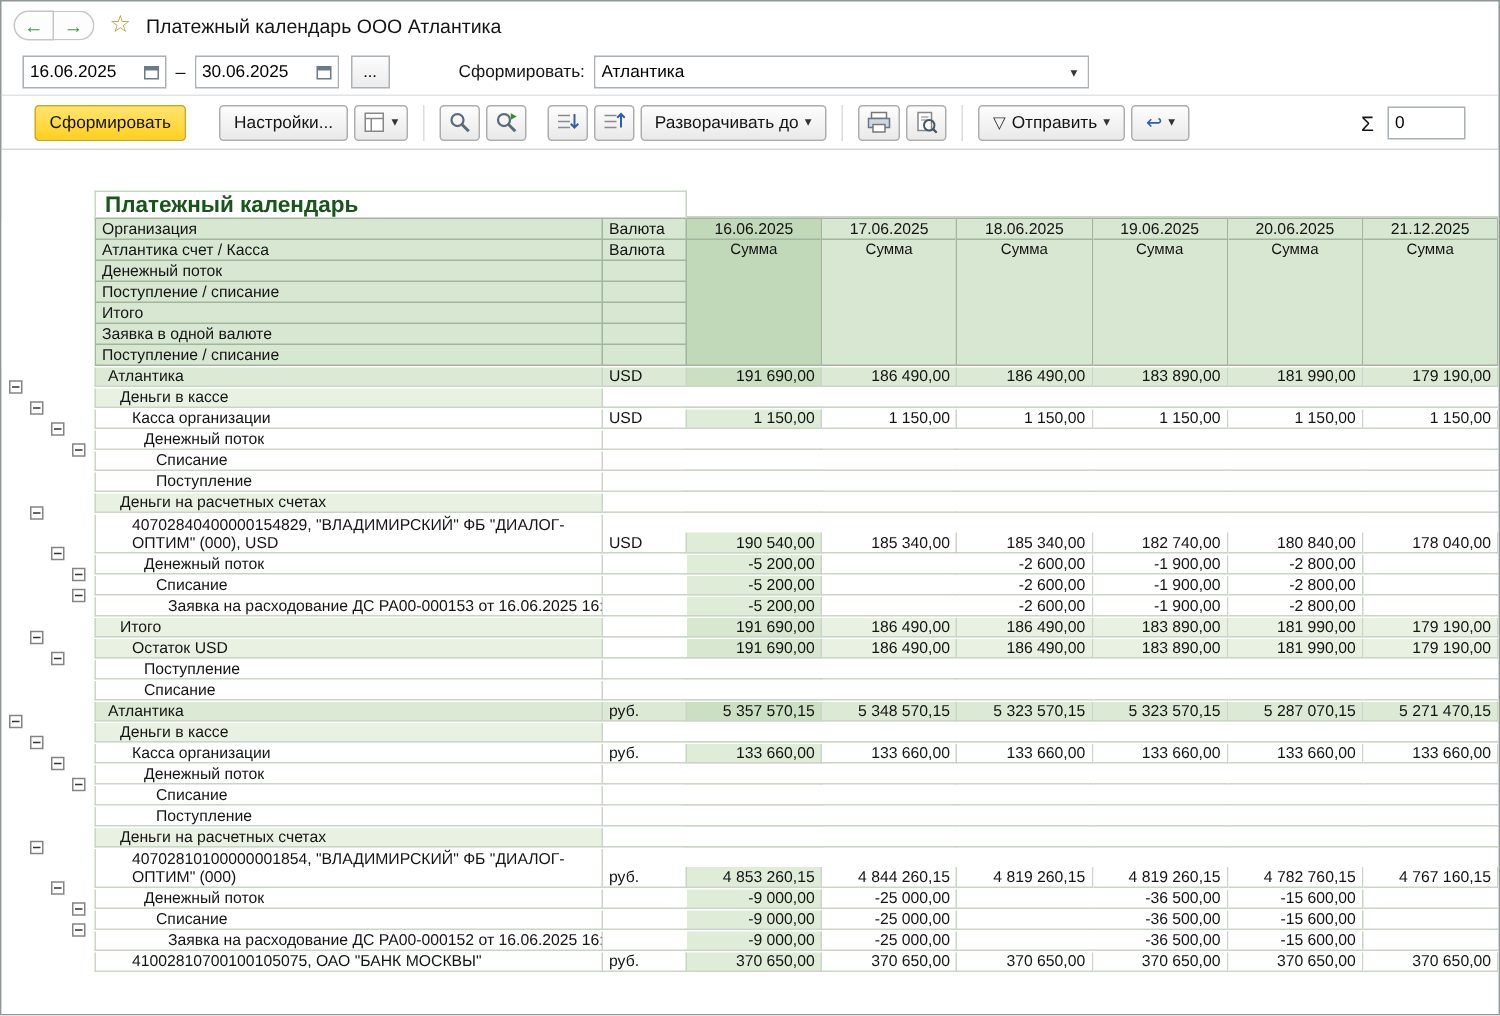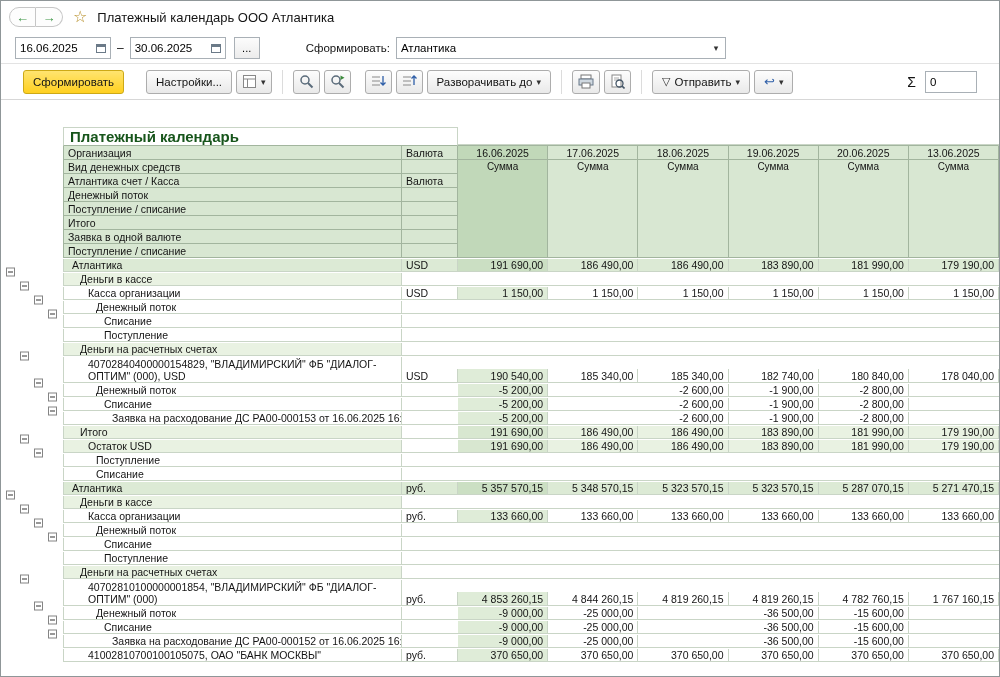--- a/index.html
+++ b/index.html
@@ -223,24 +223,20 @@
           <div class="gut"></div>
           <div class="titlecell">Платежный календарь</div>
           <div class="titlespace"></div>
         </div>
         <div class="hdr">
           <div class="gut"></div>
           <div class="hleft">
             <div class="hrow">
               <div class="c hlabel">Организация</div>
               <div class="c hcur">Валюта</div>
-            </div>
-            <div class="hrow">
-              <div class="c hlabel">Вид денежных средств</div>
-              <div class="c hcur"></div>
             </div>
             <div class="hrow">
               <div class="c hlabel">Атлантика счет / Касса</div>
               <div class="c hcur">Валюта</div>
             </div>
             <div class="hrow">
               <div class="c hlabel">Денежный поток</div>
               <div class="c hcur"></div>
             </div>
             <div class="hrow">
@@ -274,21 +270,21 @@
           </div>
           <div class="hdate">
             <div class="hd">19.06.2025</div>
             <div class="hs">Сумма</div>
           </div>
           <div class="hdate">
             <div class="hd">20.06.2025</div>
             <div class="hs">Сумма</div>
           </div>
           <div class="hdate">
-            <div class="hd">13.06.2025</div>
+            <div class="hd">21.12.2025</div>
             <div class="hs">Сумма</div>
           </div>
         </div>
         <div class="rrow g1">
           <div class="gut">
             <span class="expander" style="left:5px"></span>
           </div>
           <div class="c label" style="padding-left:8px">Атлантика</div>
           <div class="c cur">USD</div>
           <div class="c num colhl">191 690,00</div>
@@ -561,21 +557,21 @@
           <div class="gut">
             <span class="expander" style="left:33px"></span>
           </div>
           <div class="c label" style="padding-left:24px">40702810100000001854, "ВЛАДИМИРСКИЙ" ФБ "ДИАЛОГ-ОПТИМ" (000)</div>
           <div class="c cur">руб.</div>
           <div class="c num colhl">4 853 260,15</div>
           <div class="c num">4 844 260,15</div>
           <div class="c num">4 819 260,15</div>
           <div class="c num">4 819 260,15</div>
           <div class="c num">4 782 760,15</div>
-          <div class="c num">1 767 160,15</div>
+          <div class="c num">4 767 160,15</div>
         </div>
         <div class="rrow w">
           <div class="gut">
             <span class="expander" style="left:47px"></span>
           </div>
           <div class="c label" style="padding-left:32px">Денежный поток</div>
           <div class="c cur"></div>
           <div class="c num colhl">-9 000,00</div>
           <div class="c num">-25 000,00</div>
           <div class="c num"></div>

